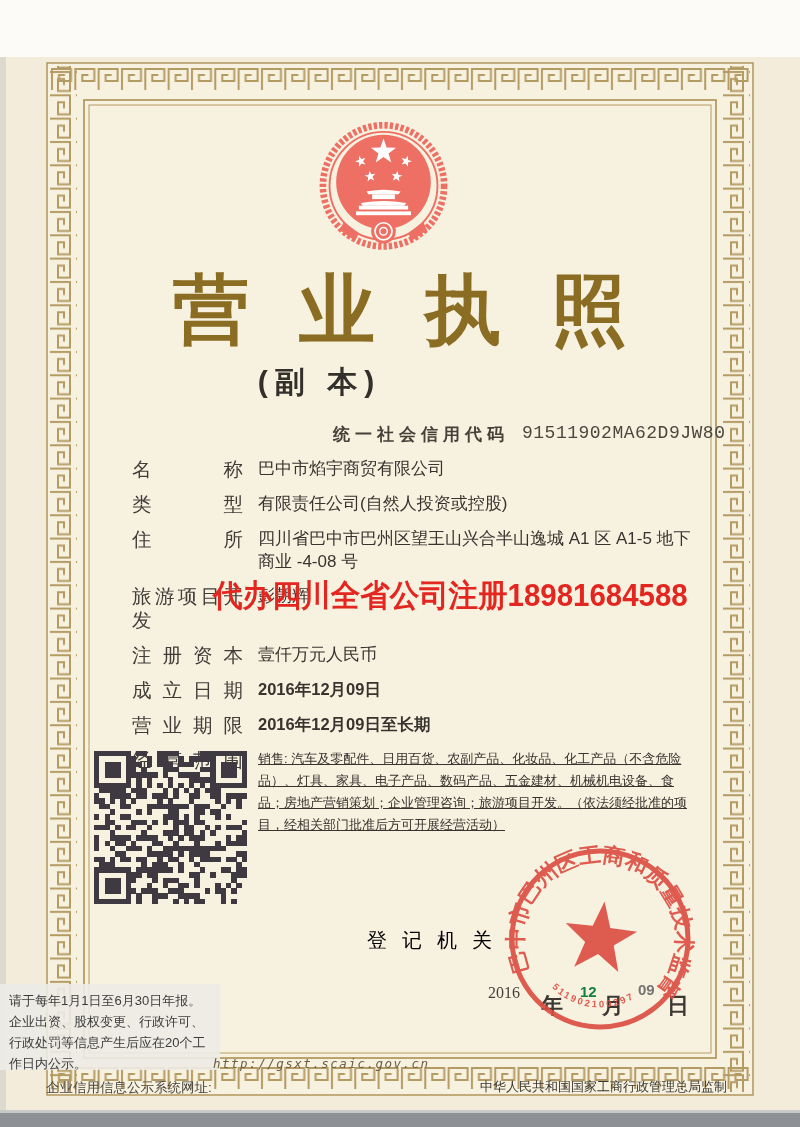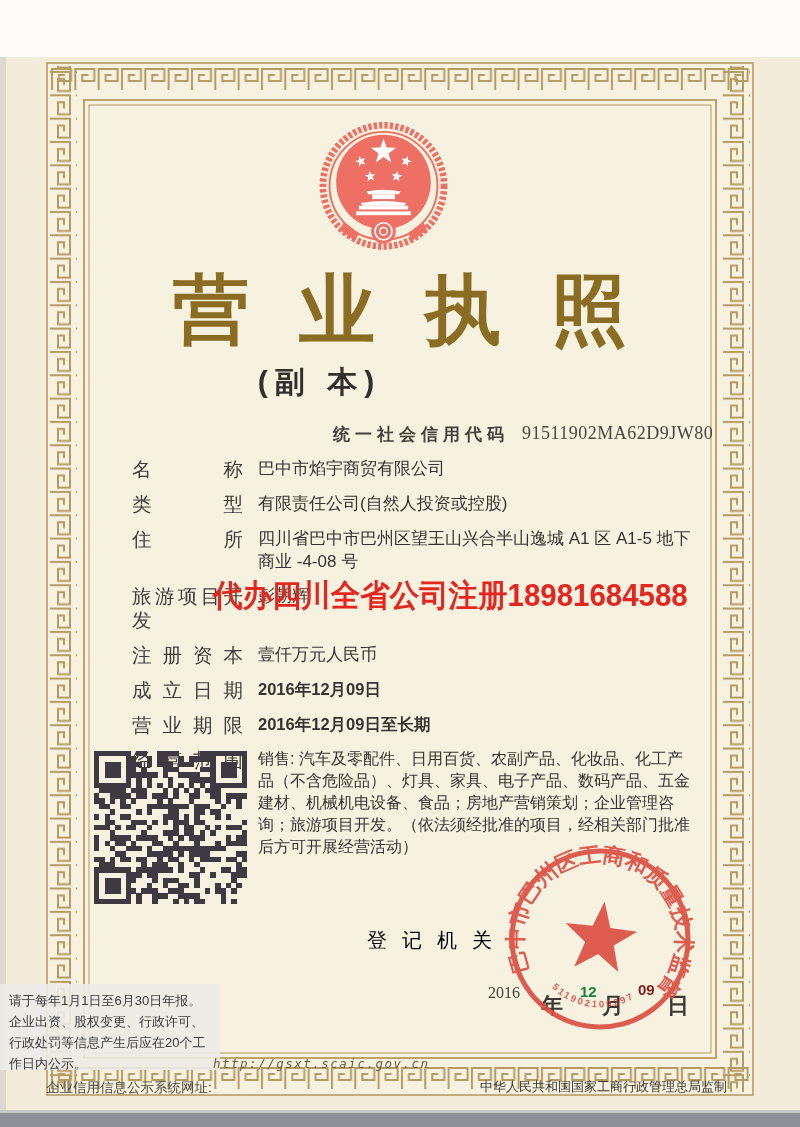--- a/index.html
+++ b/index.html
@@ -19,45 +19,45 @@
   
   .emblem{left:317px;top:112px;width:133px;height:142px;}
   
   .title-row{left:0;top:272px;width:800px;display:flex;justify-content:center;gap:50px;
     font-size:76px;font-weight:bold;color:#8a6c22;line-height:1;}
   .subtitle{left:0;top:362px;width:639px;text-align:center;font-size:30px;font-weight:600;
     color:#33302b;letter-spacing:7px;}
   
   .credit-row{left:333px;top:423px;display:flex;align-items:flex-start;gap:13px;}
   .credit-label{font-size:17px;font-weight:600;letter-spacing:5px;color:#454038;}
-  .credit-value{font-family:Liberation Serif, serif;font-size:18px;
+  .credit-value{font-family:Liberation Mono, monospace;font-size:18px;
     letter-spacing:.5px;color:#4c463e;}
   
   .fields{left:132px;top:457px;width:566px;}
   .frow{display:flex;margin-bottom:11px;}
   .frow.top{align-items:flex-start;}
   .flbl{width:111px;min-width:111px;font-size:19.5px;color:#403d39;line-height:24px;
     text-align:justify;text-align-last:justify;}
   .fval{margin-left:15px;font-size:17px;color:#37332e;line-height:23px;}
   .fval.bold{font-weight:bold;font-size:16.5px;}
-  .fval.scope{font-size:16px;line-height:22px;}
+  .fval.scope{font-size:13px;line-height:22px;text-decoration:underline;}
   
   .watermark{left:213px;top:575px;font-size:31px;font-weight:600;color:#e42620;
     white-space:nowrap;transform:scaleX(.95);transform-origin:left top;z-index:6;}
   
   .qr{left:94px;top:751px;width:153px;height:153px;}
   
   .reg-label{left:367px;top:927px;font-size:20px;letter-spacing:15px;color:#000000;font-weight:500;}
   .seal{left:503px;top:842px;width:194px;height:194px;opacity:.9;z-index:7;}
   .d{color:#3b3833;}
   .d-year{left:488px;top:984px;font-size:16px;font-family:"Liberation Serif","DejaVu Serif",serif;color:#46423b;}
   .d-yunit{left:541px;top:991px;font-size:22px;font-weight:600;}
   .d-month{left:580px;top:983px;font-size:15px;font-weight:bold;color:#15803d;}
   .d-munit{left:602px;top:991px;font-size:22px;font-weight:600;}
-  .d-day{left:638px;top:981px;font-size:15px;font-weight:bold;color:#7f1d1d;}
+  .d-day{left:638px;top:981px;font-size:15px;font-weight:bold;color:#737373;}
   .d-dunit{left:667px;top:991px;font-size:22px;font-weight:600;}
   
   .notice-box{left:0;top:984px;width:220px;height:86px;background:rgba(236,235,230,.9);
     padding:6px 0 0 9px;box-sizing:border-box;font-size:13px;line-height:21px;color:#3b3b3b;z-index:5;}
   .website-label{left:46px;top:1079px;font-size:13.5px;color:#4a453d;}
   .website-url{left:213px;top:1056px;font-family:"DejaVu Sans Mono","Liberation Mono",monospace;
     font-size:12.5px;font-style:italic;letter-spacing:1.5px;color:#6d5c40;z-index:6;}
   .footer-supervisor{left:480px;top:1078px;font-size:13px;color:#3a3631;
     font-family:"Liberation Serif","DejaVu Serif",serif;text-align:center;}
 </style>

